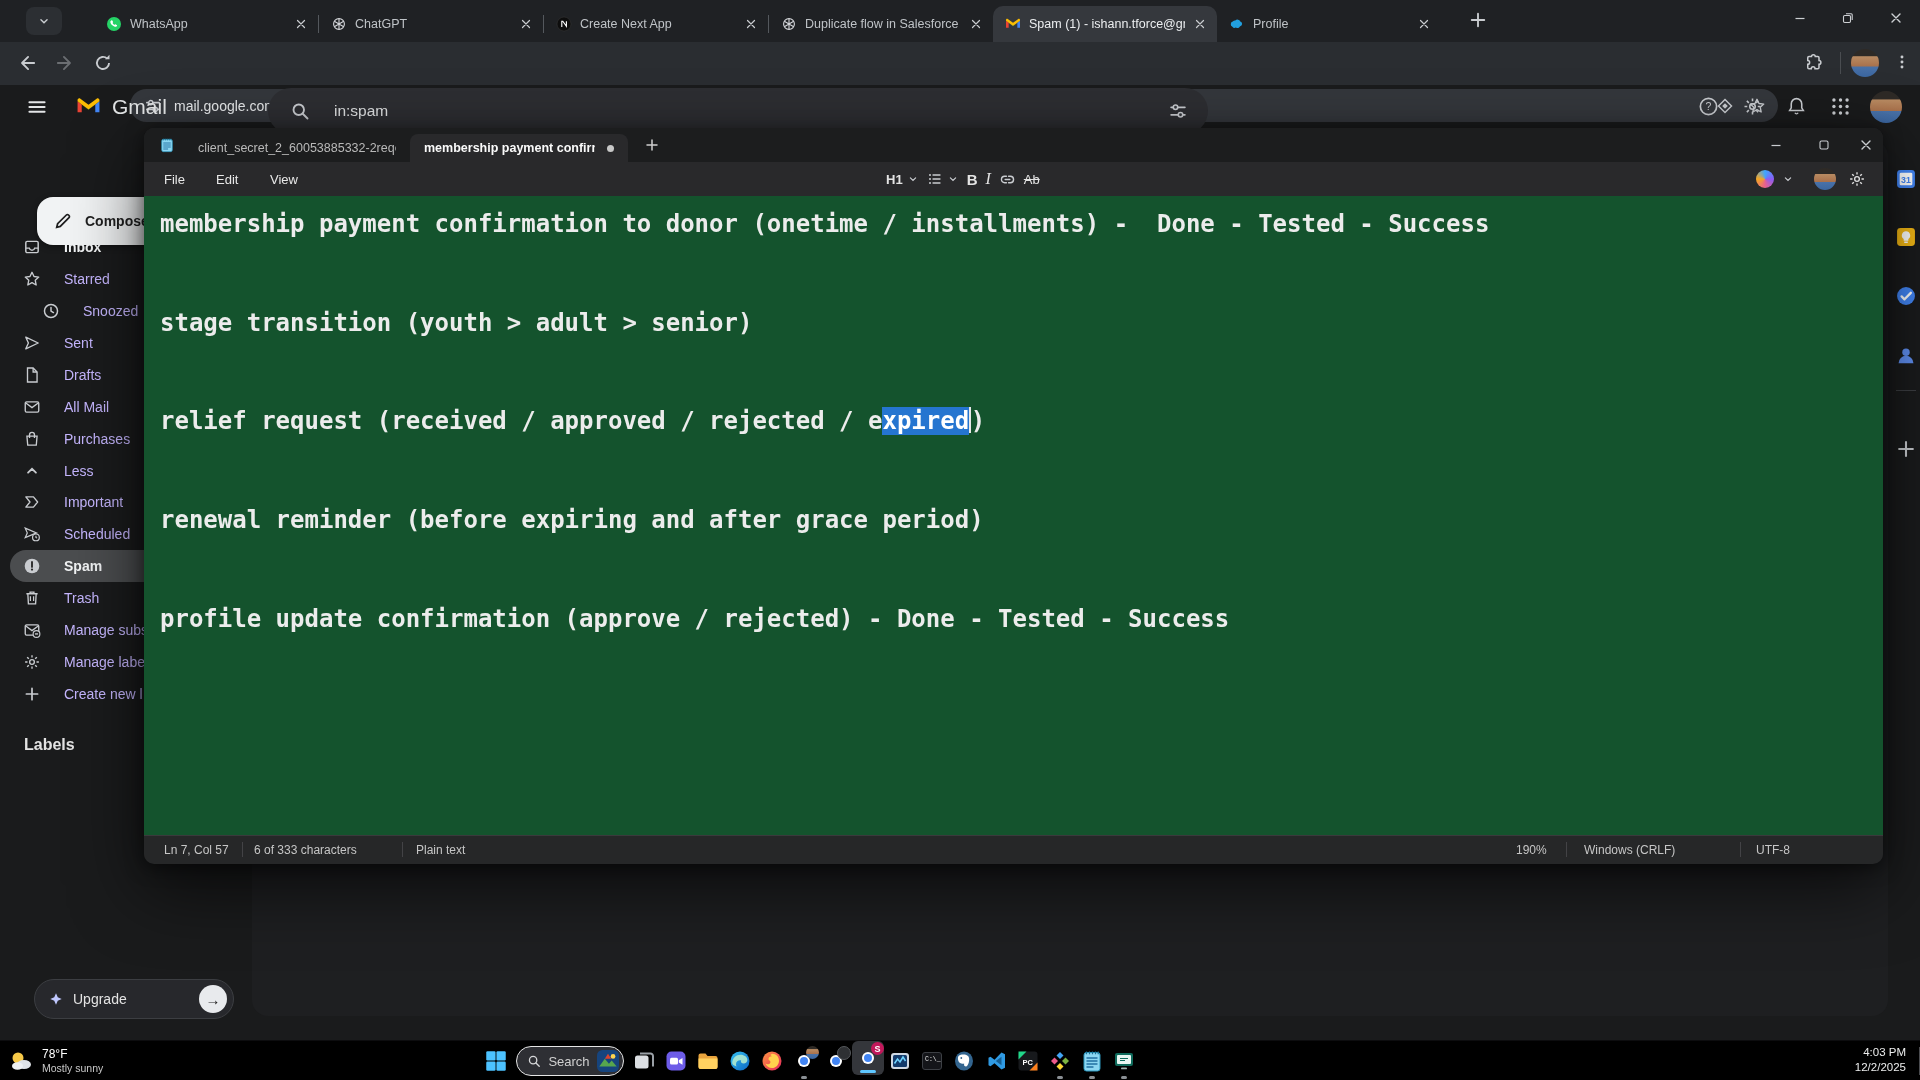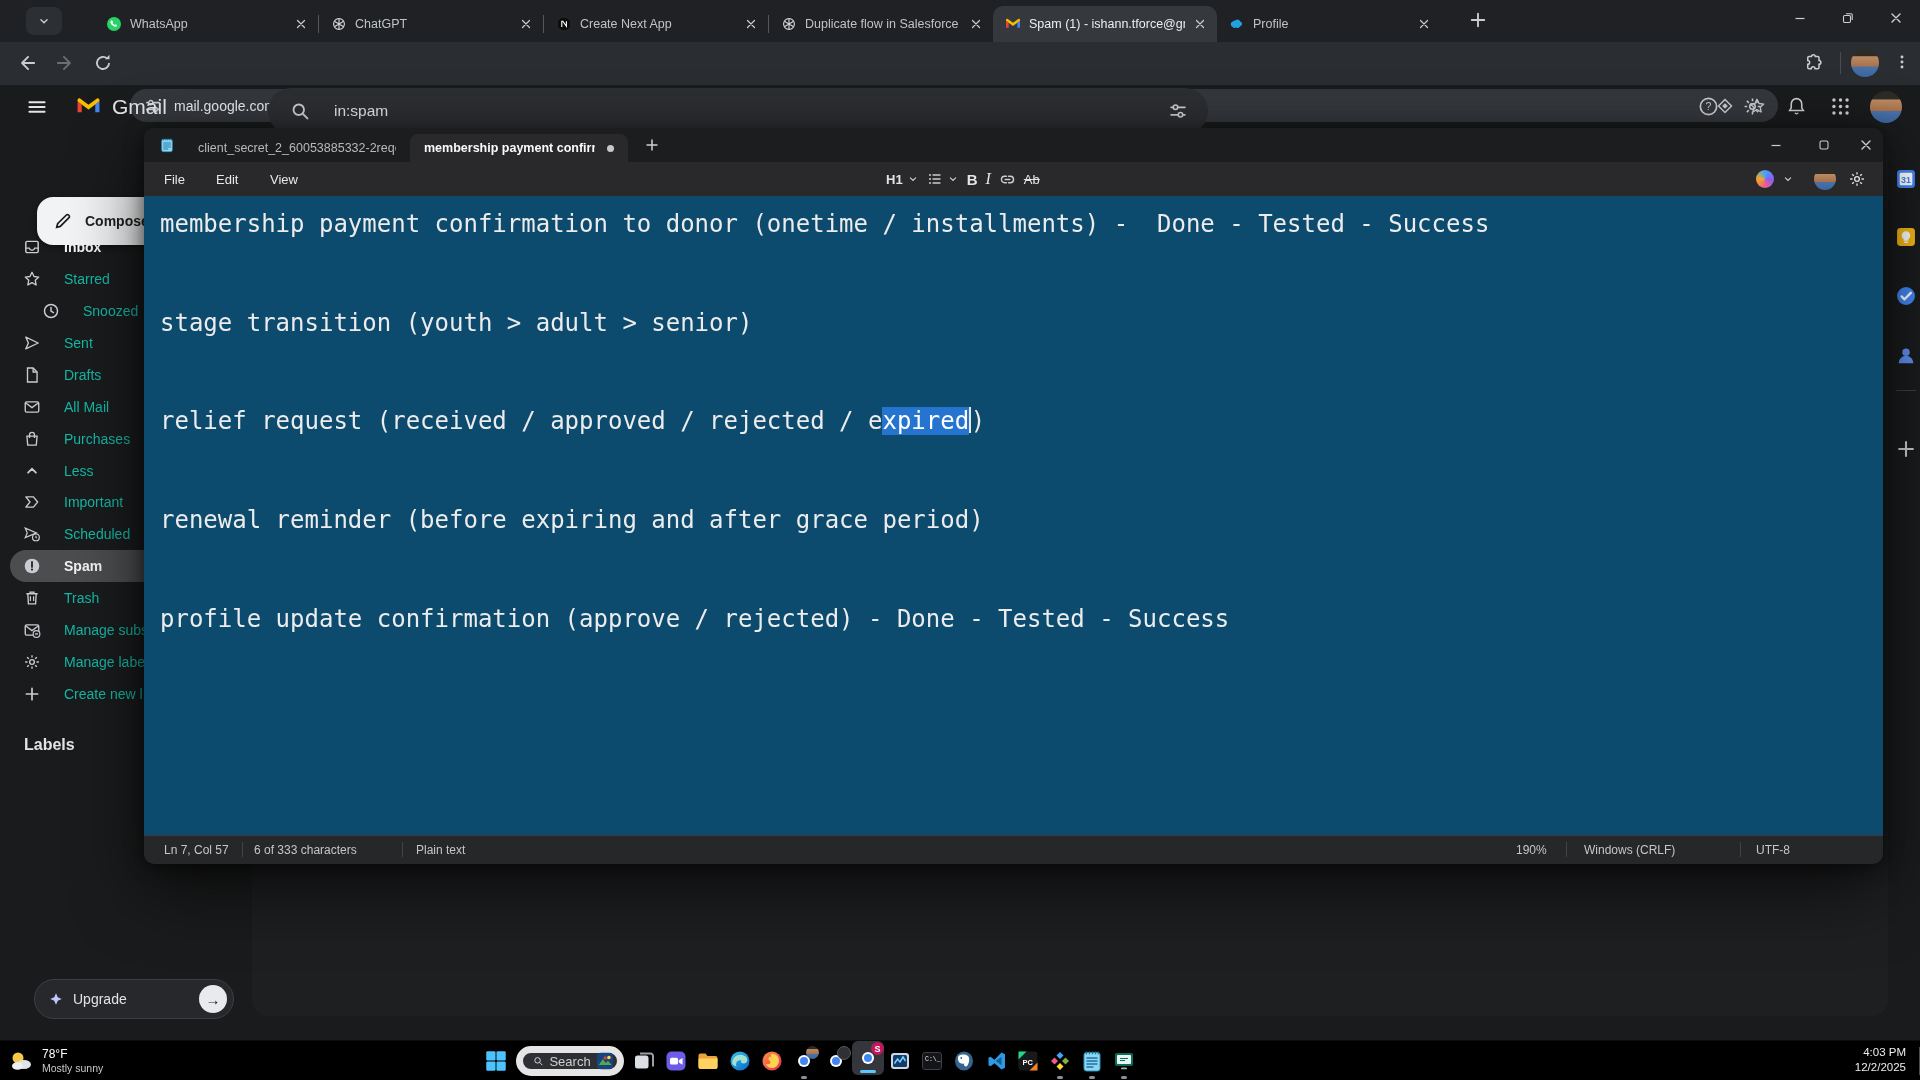--- a/index.html
+++ b/index.html
@@ -26,21 +26,21 @@
            display:flex;align-items:center;}
   #url-text{font-size:14px;color:#e6e8ea;margin-left:12px;flex:1;}
   .avatar{border-radius:50%;background:
       linear-gradient(180deg,#2e2a26 0%,#2e2a26 26%,#b98b62 27%,#a9714b 62%,#4a72a8 63%,#3b66a0 100%);}
 
   
   #gmail-header{left:0;top:85px;width:1920px;height:43px;}
   #gmail-logo-text{font-size:21px;color:#e3e5e6;}
   #gmail-search{left:268px;top:88px;width:940px;height:46px;border-radius:23px;background:#2d2e32;
                 display:flex;align-items:center;}
-  .gm-row{position:absolute;left:0;width:250px;height:32px;display:flex;align-items:center;font-size:14px;color:#14b8a6;}
+  .gm-row{position:absolute;left:0;width:250px;height:32px;display:flex;align-items:center;font-size:14px;color:#c4b5fd;}
   .gm-row .ric{width:64px;display:flex;justify-content:center;}
   .gm-row.sel::before{content:"";position:absolute;left:10px;right:40px;top:0;bottom:0;border-radius:16px;background:#4b4d4f;}
   .gm-row.sel,.gm-row.bold{font-weight:700;color:#f1f3f4;}
   .gm-row>*{position:relative;}
   #compose-btn{left:37px;top:197px;width:142px;height:48px;border-radius:16px;background:#f1f3f4;
                color:#1f1f1f;font-weight:700;font-size:14px;display:flex;align-items:center;gap:12px;
                padding-left:16px;box-sizing:border-box;box-shadow:0 2px 6px rgba(0,0,0,.4);}
   #gmail-panel{left:252px;top:140px;width:1636px;height:876px;background:#1e1f21;border-radius:16px;}
   #upgrade-pill{left:34px;top:979px;width:200px;height:40px;border-radius:20px;background:#27282c;
                 border:1px solid #3c3e42;display:flex;align-items:center;gap:10px;padding:0 6px 0 14px;box-sizing:border-box;}
@@ -54,40 +54,40 @@
            box-shadow:0 24px 70px rgba(0,0,0,.65),0 4px 18px rgba(0,0,0,.5);}
   #np-tabbar{position:absolute;left:0;top:0;width:100%;height:34px;background:#1c1d1e;border-radius:10px 10px 0 0;}
   .np-tab{position:absolute;top:6px;height:28px;display:flex;align-items:center;font-size:12.5px;color:#b9b9b9;
           padding:0 14px;box-sizing:border-box;white-space:nowrap;overflow:hidden;}
   .np-tab.active{background:#29292b;border-radius:8px 8px 0 0;color:#fafafa;font-weight:700;}
   .np-dot{width:7px;height:7px;border-radius:50%;background:#c8c8c8;margin-left:12px;flex:0 0 auto;}
   #np-menubar{position:absolute;left:0;top:34px;width:100%;height:34px;background:#29292b;}
   .np-menu{position:absolute;top:0;height:34px;display:flex;align-items:center;font-size:13px;color:#e8e8e8;padding:0 6px;}
   #np-fmtbar{position:absolute;left:742px;top:0;height:34px;display:flex;align-items:center;gap:8px;color:#e4e4e4;}
   .fmt{display:flex;align-items:center;gap:4px;font-size:13px;}
-  #np-editor{position:absolute;left:0;top:68px;width:100%;height:639px;background:#0c4a6e;overflow:hidden;}
+  #np-editor{position:absolute;left:0;top:68px;width:100%;height:639px;background:#14532d;overflow:hidden;font-weight:bold;}
   .ed-line{height:32.9px;white-space:pre;font-family:"DejaVu Sans Mono","Liberation Mono",monospace;
            font-size:24px;color:#ececec;line-height:32.9px;}
   #ed-pre{position:absolute;left:16px;top:12px;}
   .sel-hl{background:#2575d0;color:#fff;}
   .caret{display:inline-block;width:1.5px;height:26px;background:#e8e8e8;vertical-align:-4px;}
   #np-status{position:absolute;left:0;top:707px;width:100%;height:28px;background:#262728;
              border-top:1px solid #3a3a3c;border-radius:0 0 10px 10px;font-size:12px;color:#c6c6c6;}
   .st{position:absolute;top:0;height:27px;display:flex;align-items:center;}
   .st-sep{position:absolute;top:6px;width:1px;height:15px;background:#434346;}
 
   
   #taskbar{left:0;top:1040px;width:1920px;height:40px;background:#000000;border-top:1px solid #0c0c0e;}
   #tb-center{position:absolute;left:480px;top:0;height:40px;display:flex;align-items:center;}
   .tb-slot{position:relative;width:32px;height:40px;display:flex;align-items:center;justify-content:center;flex:0 0 auto;}
   .tb-slot .ind{position:absolute;bottom:2px;left:50%;transform:translateX(-50%);width:6px;height:3px;border-radius:2px;background:#8a8f94;}
   .tb-slot.active{background:#34363b;border-radius:6px;height:34px;margin-top:0;}
   .tb-slot.active .ind{width:16px;background:#5fc7ff;}
-  #tb-search{width:108px;height:30px;border-radius:15px;background:#2e2f34;border:7px solid #e5e5e5;
-             display:flex;align-items:center;gap:6px;padding:0 4px 0 10px;box-sizing:border-box;margin:0 4px;}
+  #tb-search{width:108px;height:30px;border-radius:15px;background:#2e2f34;border:1px solid #e5e5e5;
+             display:flex;align-items:center;gap:6px;padding:0 4px 0 10px;box-sizing:border-box;margin:0 4px;text-align:center;}
   .badge{position:absolute;border-radius:50%;}
   #tray{position:absolute;right:0;top:0;height:40px;}
   #tray-clock{position:absolute;right:14px;top:4px;text-align:right;font-size:11.5px;line-height:15px;color:#eceded;}
   #show-desktop{position:absolute;right:0;top:6px;width:1px;height:28px;background:#4a4b4f;}
   .chrome-ic{position:relative;width:24px;height:24px;border-radius:50%;
      background:conic-gradient(from -60deg,#ea4335 0 120deg,#34a853 120deg 240deg,#fbbc05 240deg 360deg);}
   .chrome-ic::before{content:"";position:absolute;left:6px;top:6px;width:12px;height:12px;border-radius:50%;
      background:#fff;}
   .chrome-ic::after{content:"";position:absolute;left:8px;top:8px;width:8px;height:8px;border-radius:50%;background:#4285f4;}
   .copilot{width:18px;height:18px;border-radius:50%;

